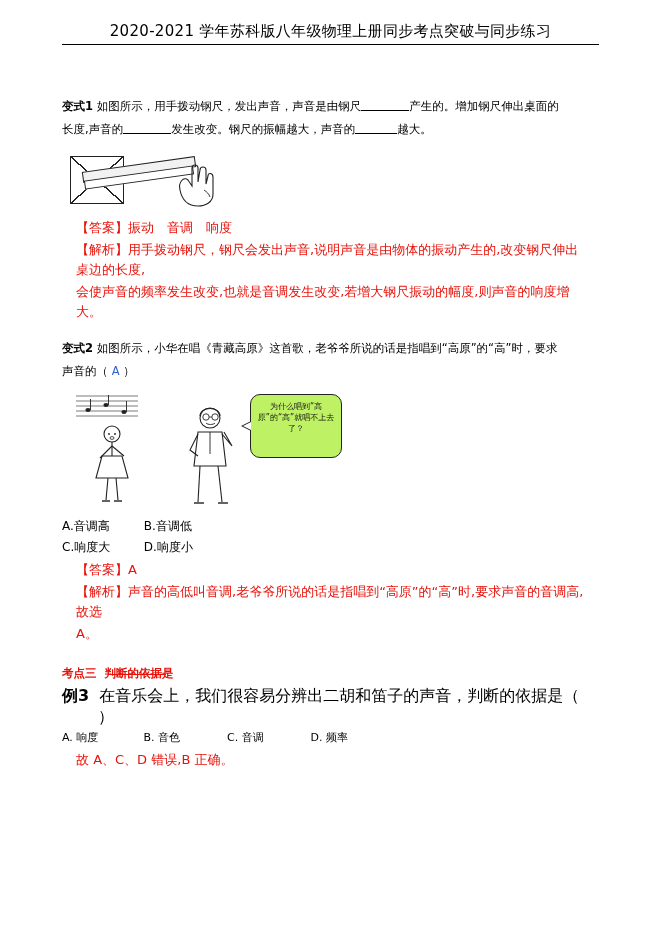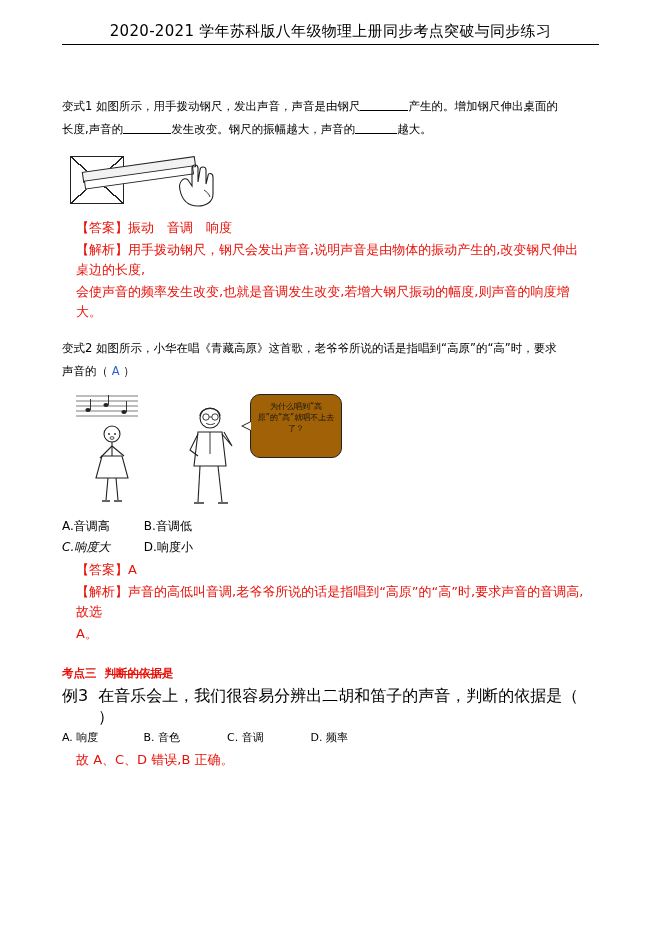--- a/index.html
+++ b/index.html
@@ -48,21 +48,21 @@
     left: 62px;
     width: 537px;
   }
   .para {
     font-size: 11.5px;
     line-height: 21px;
     margin: 0 0 2px 0;
     text-align: justify;
   }
   .qnum {
-    font-weight: normal;
+    font-weight: bold;
   }
   .blank {
     display: inline-block;
     border-bottom: 1px solid #000;
     width: 48px;
     vertical-align: -1px;
   }
   .blank.short {
     width: 42px;
   }
@@ -165,21 +165,21 @@
     height: 104px;
   }
   .fig2 .bubble {
     position: absolute;
     left: 182px;
     top: 6px;
     width: 92px;
     height: 64px;
     border: 1.2px solid #222;
     border-radius: 10px;
-    background: #a16207;
+    background: #bef264;
     font-size: 8px;
     line-height: 11px;
     color: #111;
     text-align: center;
     padding: 6px 4px 0 4px;
     box-sizing: border-box;
   }
   .fig2 .bubble .tail {
     position: absolute;
     left: -10px;
@@ -200,21 +200,21 @@
   }
   
   .options {
     font-size: 12px;
     line-height: 21px;
   }
   .opt-row span {
     display: inline-block;
   }
   .opt-a { width: 78px; }
-  .opt-c { width: 78px; font-style: italic; }
+  .opt-c { width: 78px; }
 
   
   .kaodian {
     margin-top: 20px;
     font-size: 11.5px;
     font-weight: bold;
     color: #e8120a;
     position: relative;
     display: inline-block;
   }

